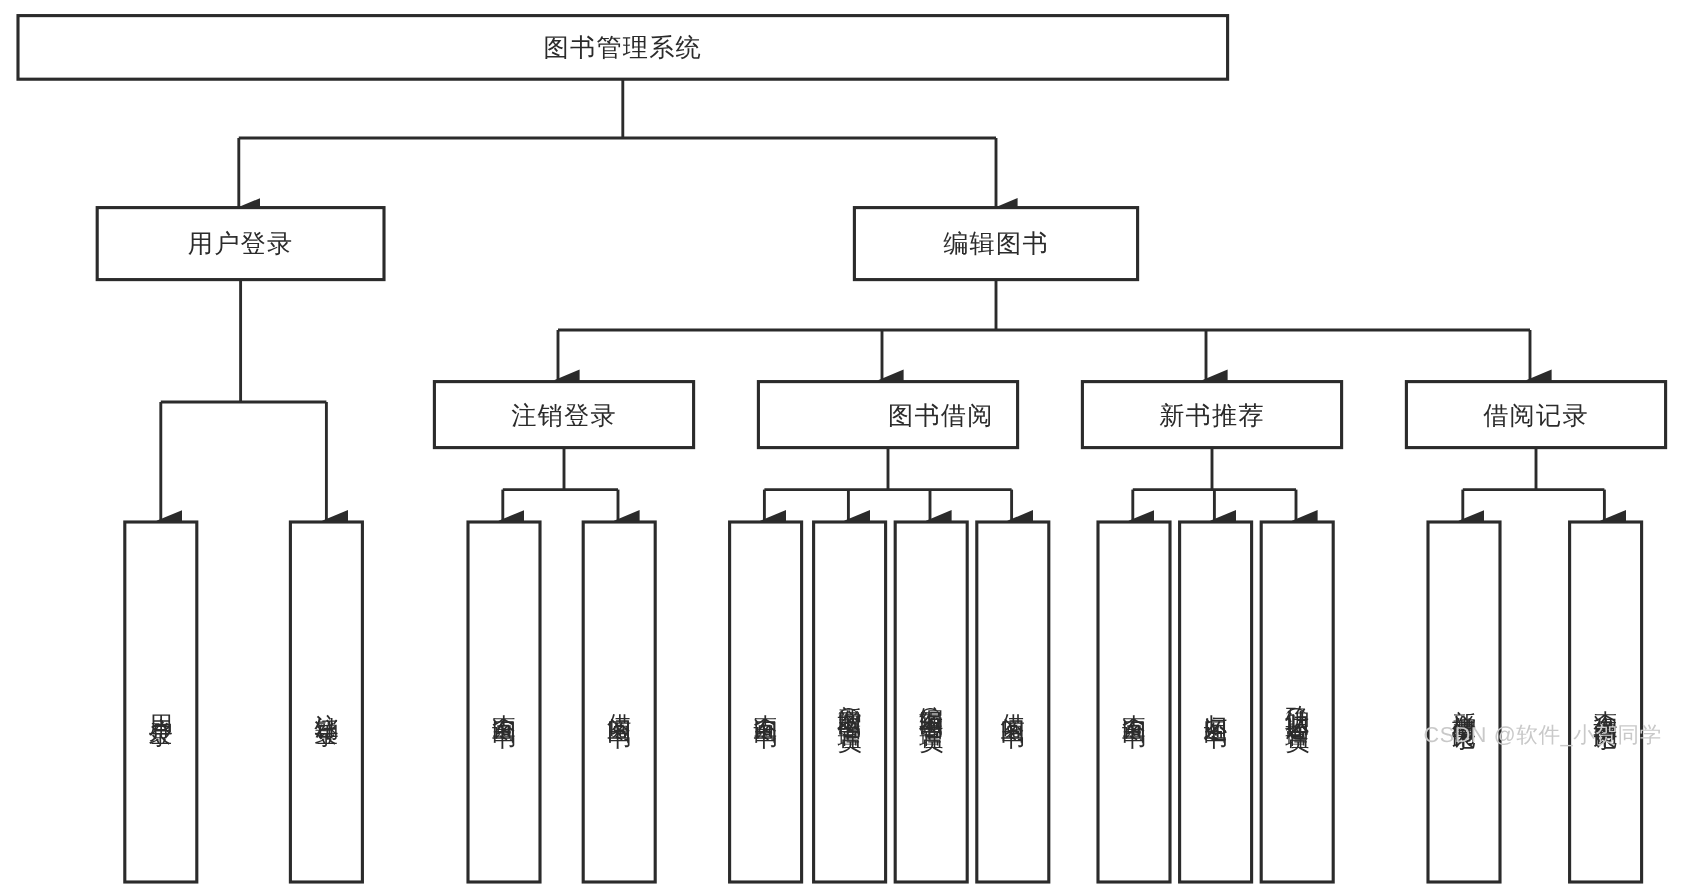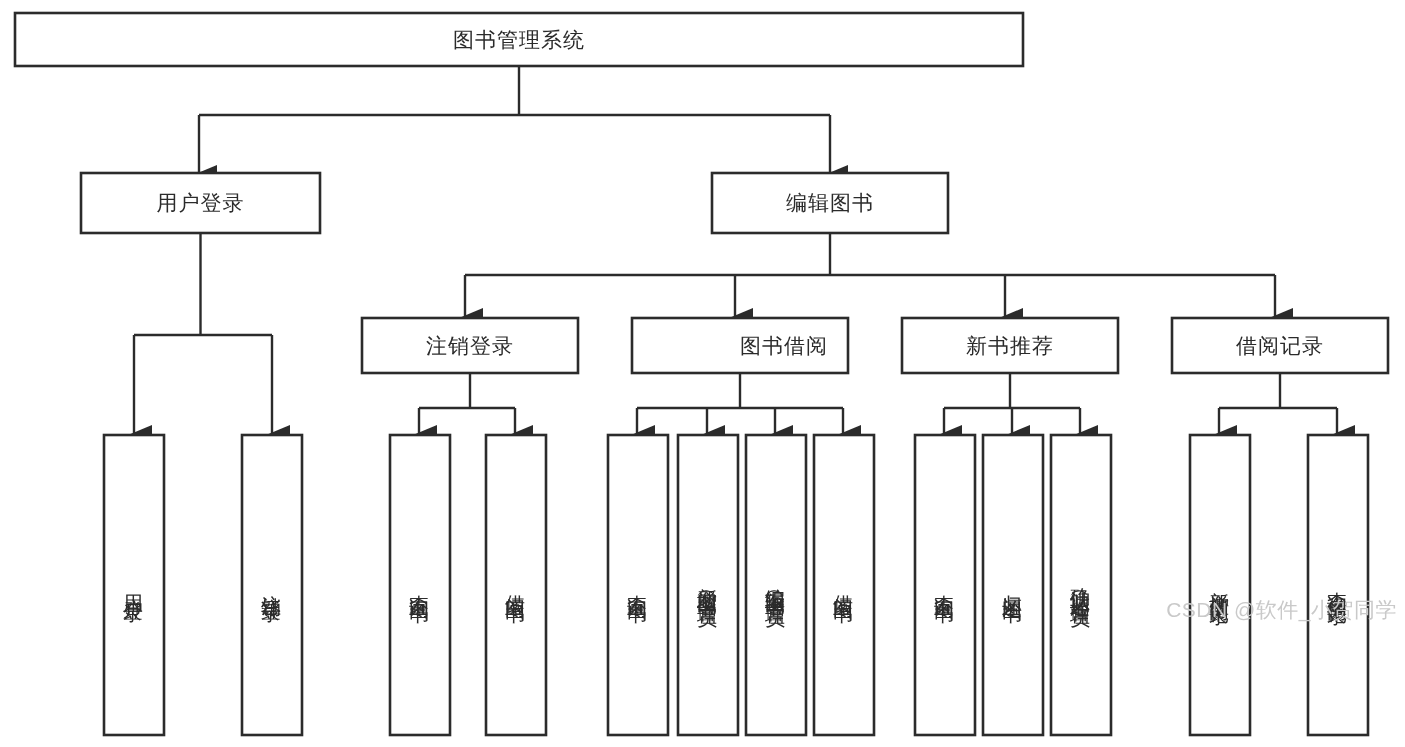--- a/index.html
+++ b/index.html
@@ -22,23 +22,23 @@
     color:#2b2b2b;
     font-size:20px;
     writing-mode:vertical-rl;
     text-orientation:upright;
     letter-spacing:3px;
     white-space:nowrap;
     pointer-events:none;
   }
   .watermark{
     position:absolute;
-    right:8px;bottom:4px;
+    right:20px;bottom:4px;
     color:#c9c9c9;
-    font-size:21px;
+    font-size:18px;
     letter-spacing:0.5px;
     white-space:nowrap;
   }
 </style>
 </head>
 <body>
 
 <div id="stage">
 
   <svg id="wires" width="1405" height="747">

